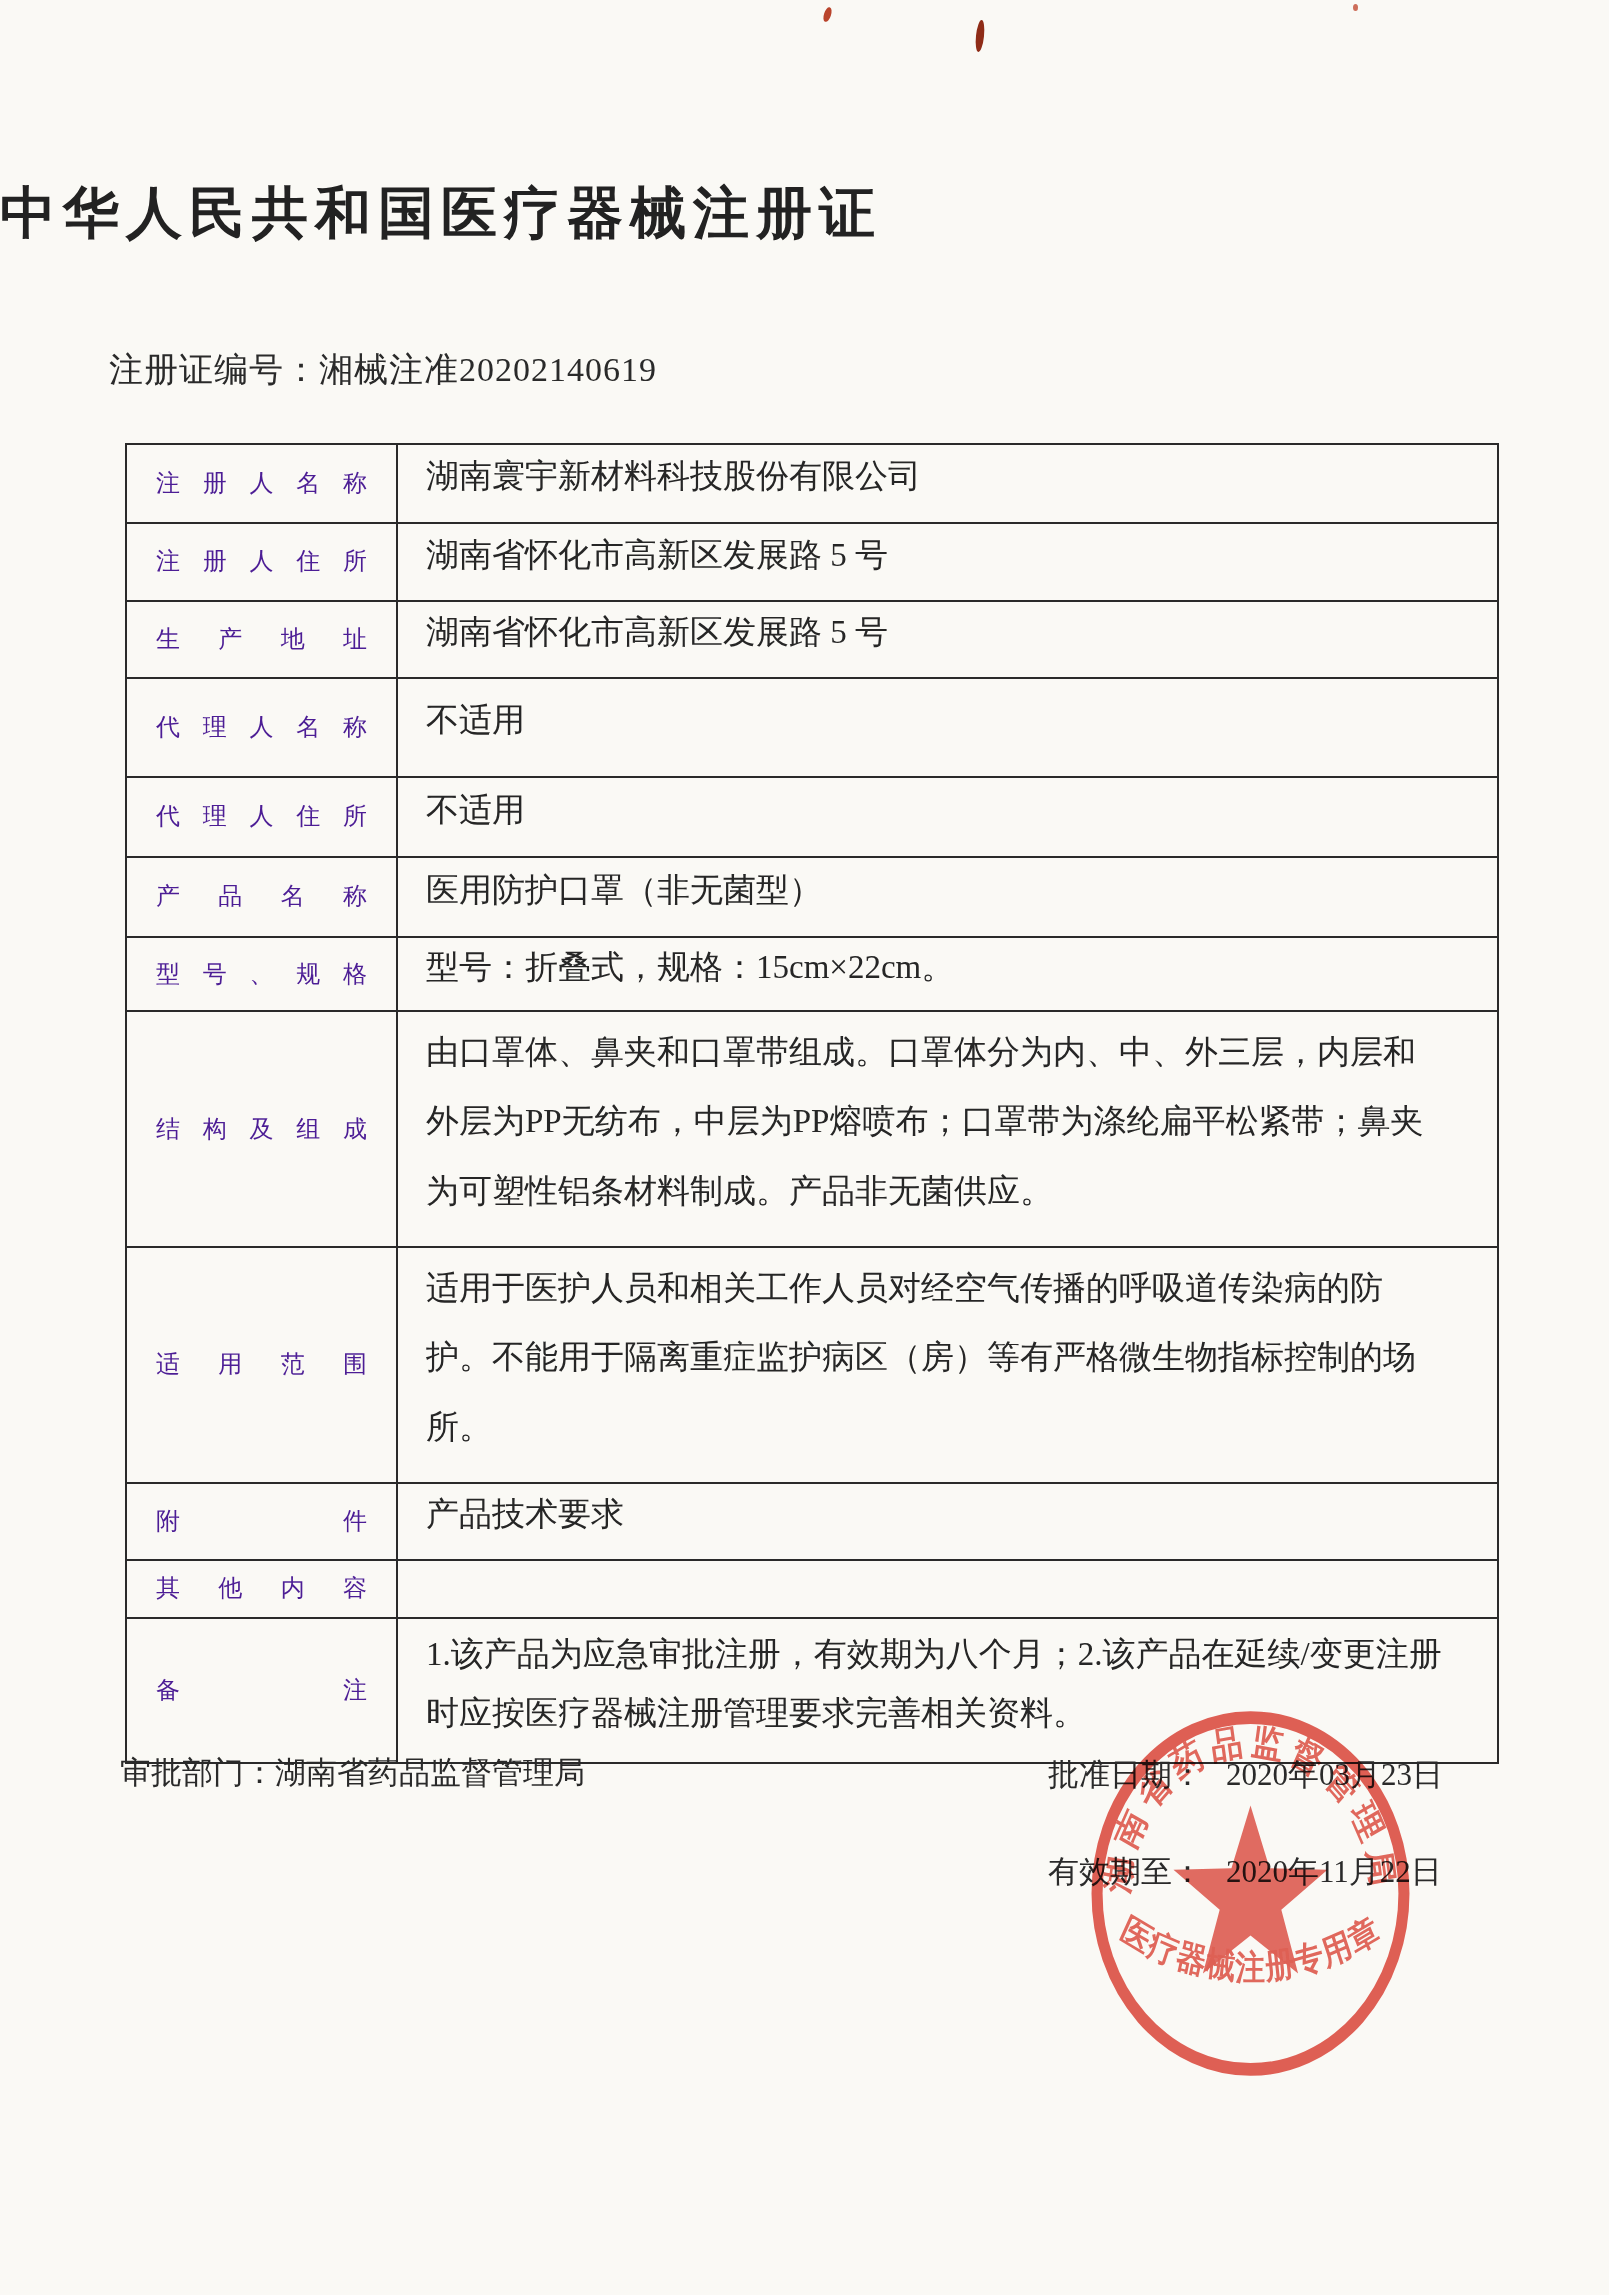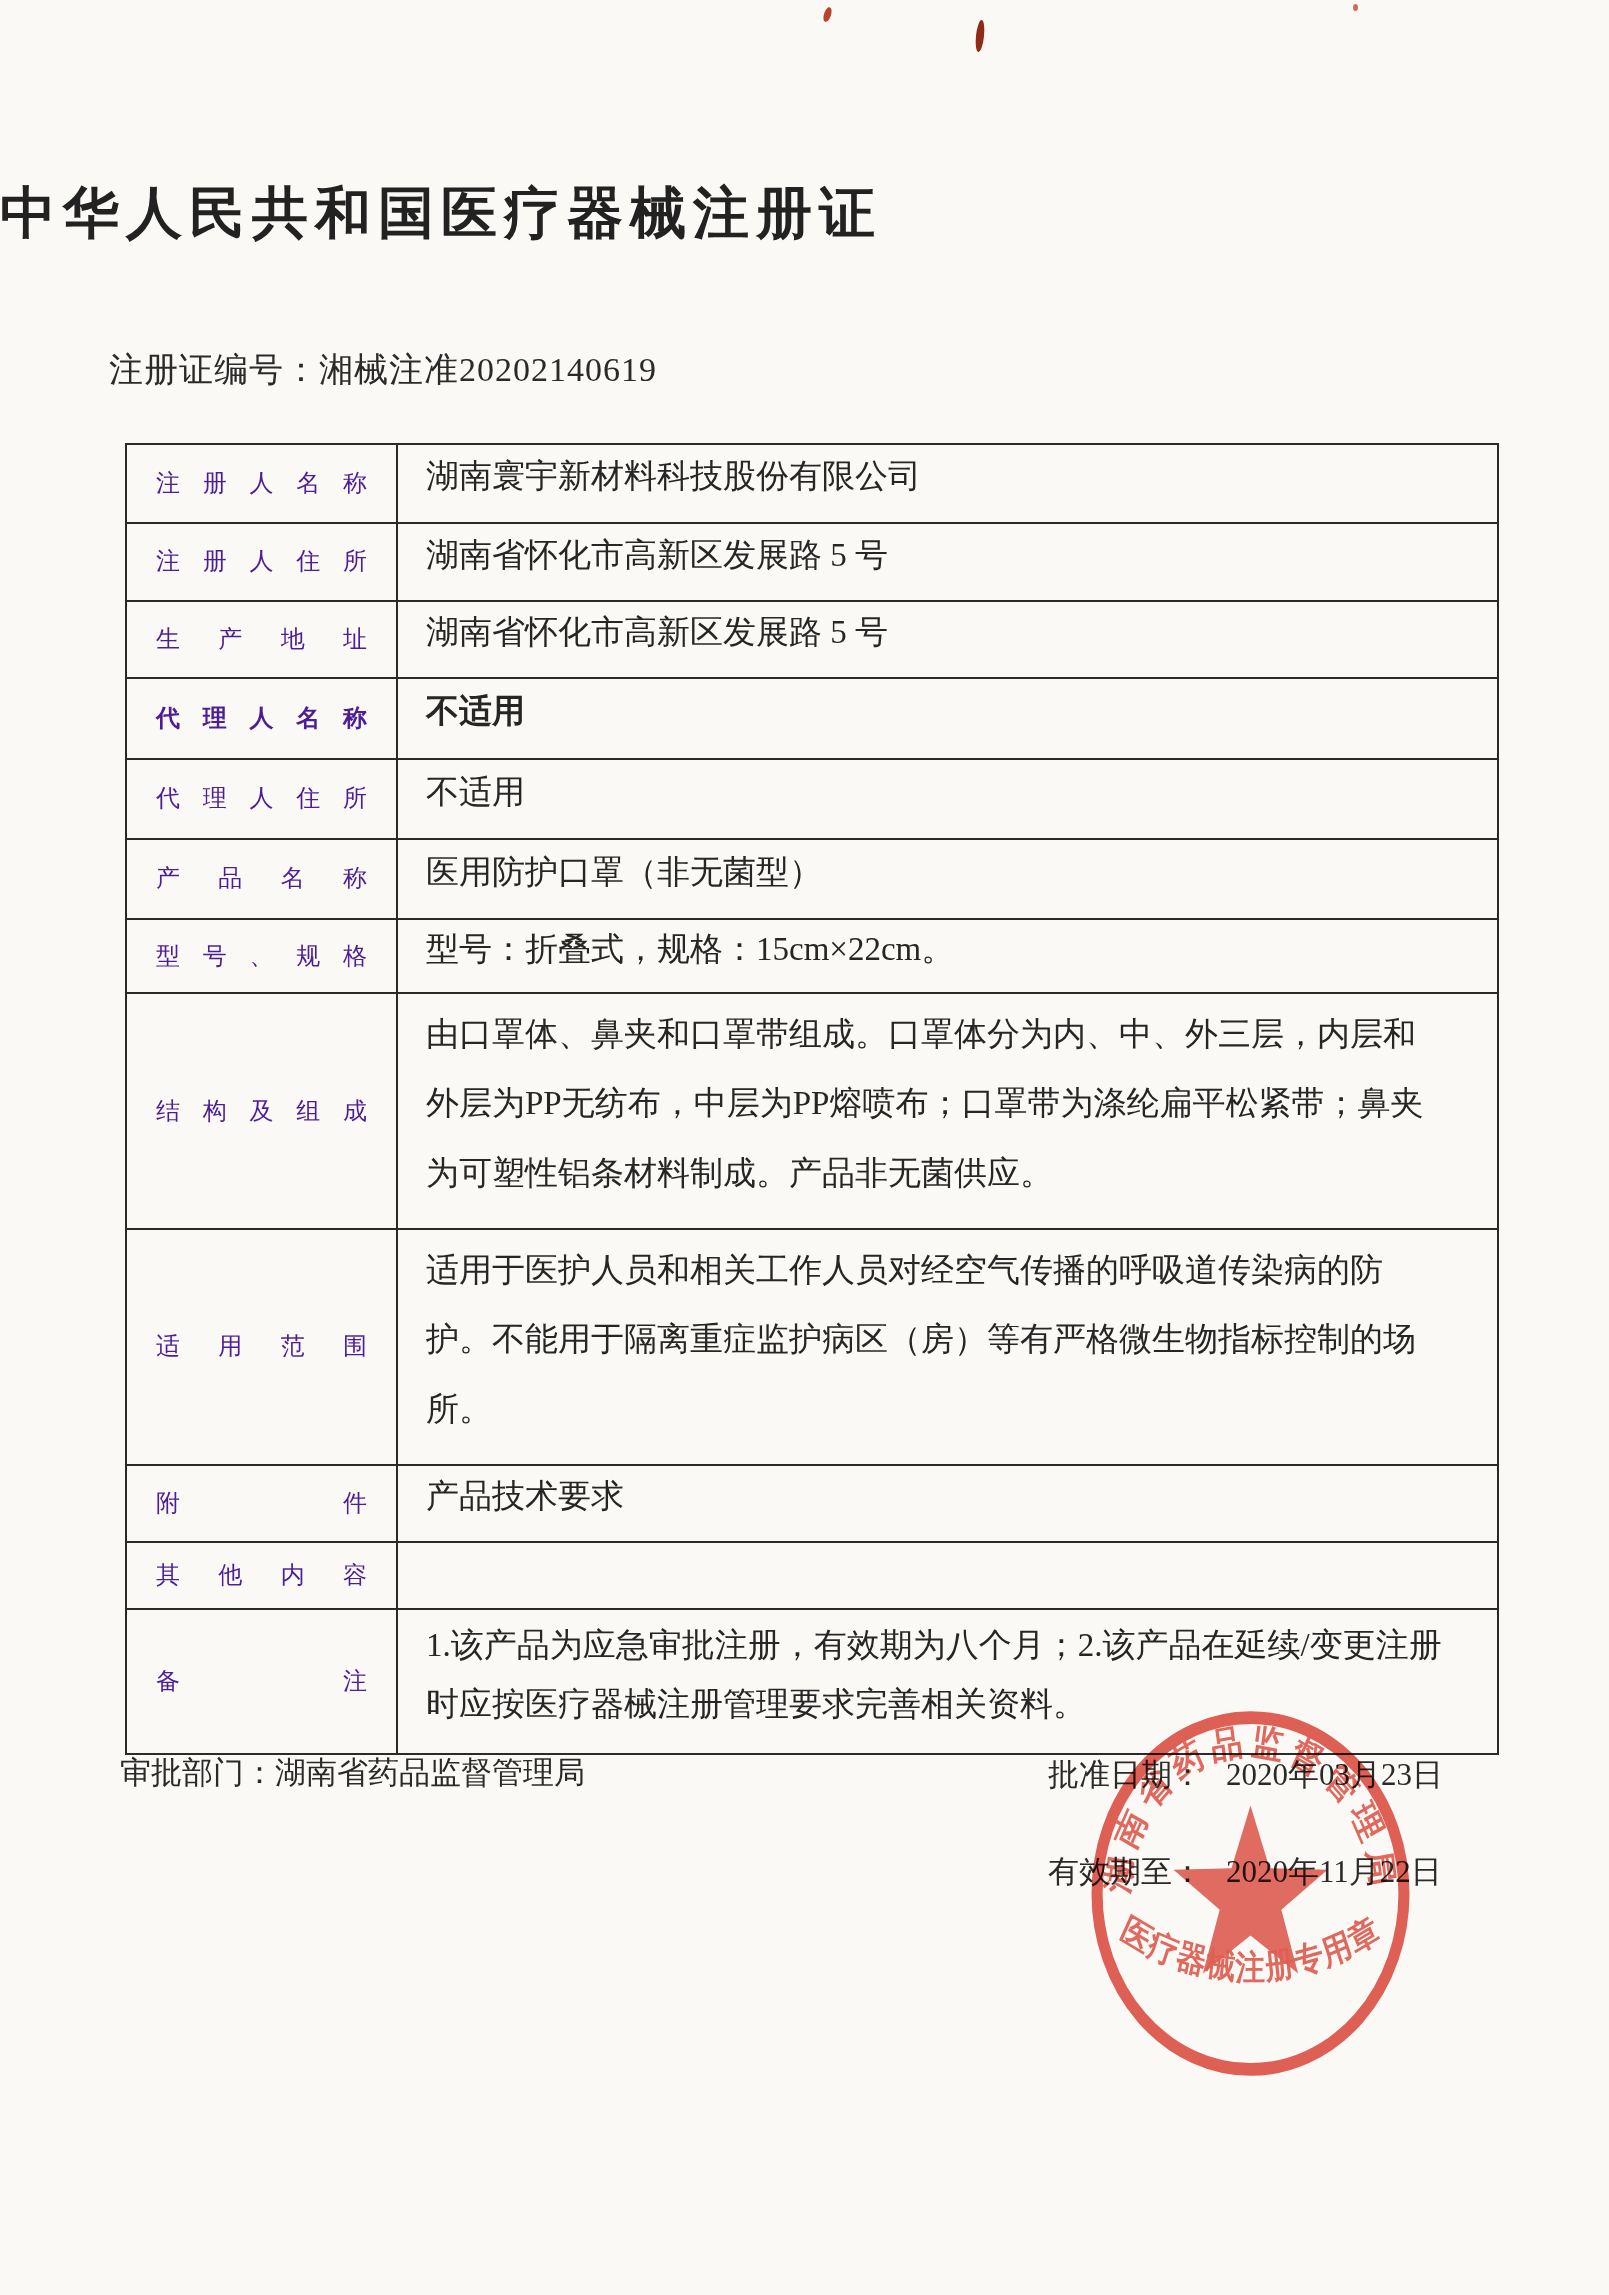--- a/index.html
+++ b/index.html
@@ -42,28 +42,28 @@
   }
   td.val {
     font-size:33px; color:#262626;
     padding:6px 50px 20px 28px; line-height:1.4;
   }
   td.val.wrap    { line-height:2.1; }
   td.val.wrap-sm { line-height:1.78; }
   .cert-table tr:nth-child(1)  { height:79px; }
   .cert-table tr:nth-child(2)  { height:78px; }
   .cert-table tr:nth-child(3)  { height:77px; }
-  .cert-table tr:nth-child(4)  { height:81px;font-weight:bold; }
+  .cert-table tr:nth-child(4)  { height:99px; }
   .cert-table tr:nth-child(5)  { height:80px; }
   .cert-table tr:nth-child(6)  { height:80px; }
   .cert-table tr:nth-child(7)  { height:70px; }
   .cert-table tr:nth-child(8)  { height:212px; }
   .cert-table tr:nth-child(9)  { height:200px; }
   .cert-table tr:nth-child(10) { height:77px; }
-  .cert-table tr:nth-child(11) { height:67px; }
+  .cert-table tr:nth-child(11) { height:58px; }
   .cert-table tr:nth-child(12) { height:116px; }
 
   .footer-line { position:absolute; font-size:31px; color:#2a2a2a; white-space:nowrap; }
   .dept  { left:120px;  top:1752px; }
   .date1 { left:1048px; top:1754px; }
   .date2 { left:1048px; top:1851px; }
   .date-val { margin-left:23px; }
 
   .seal {
     position:absolute; left:1080px; top:1698px;

